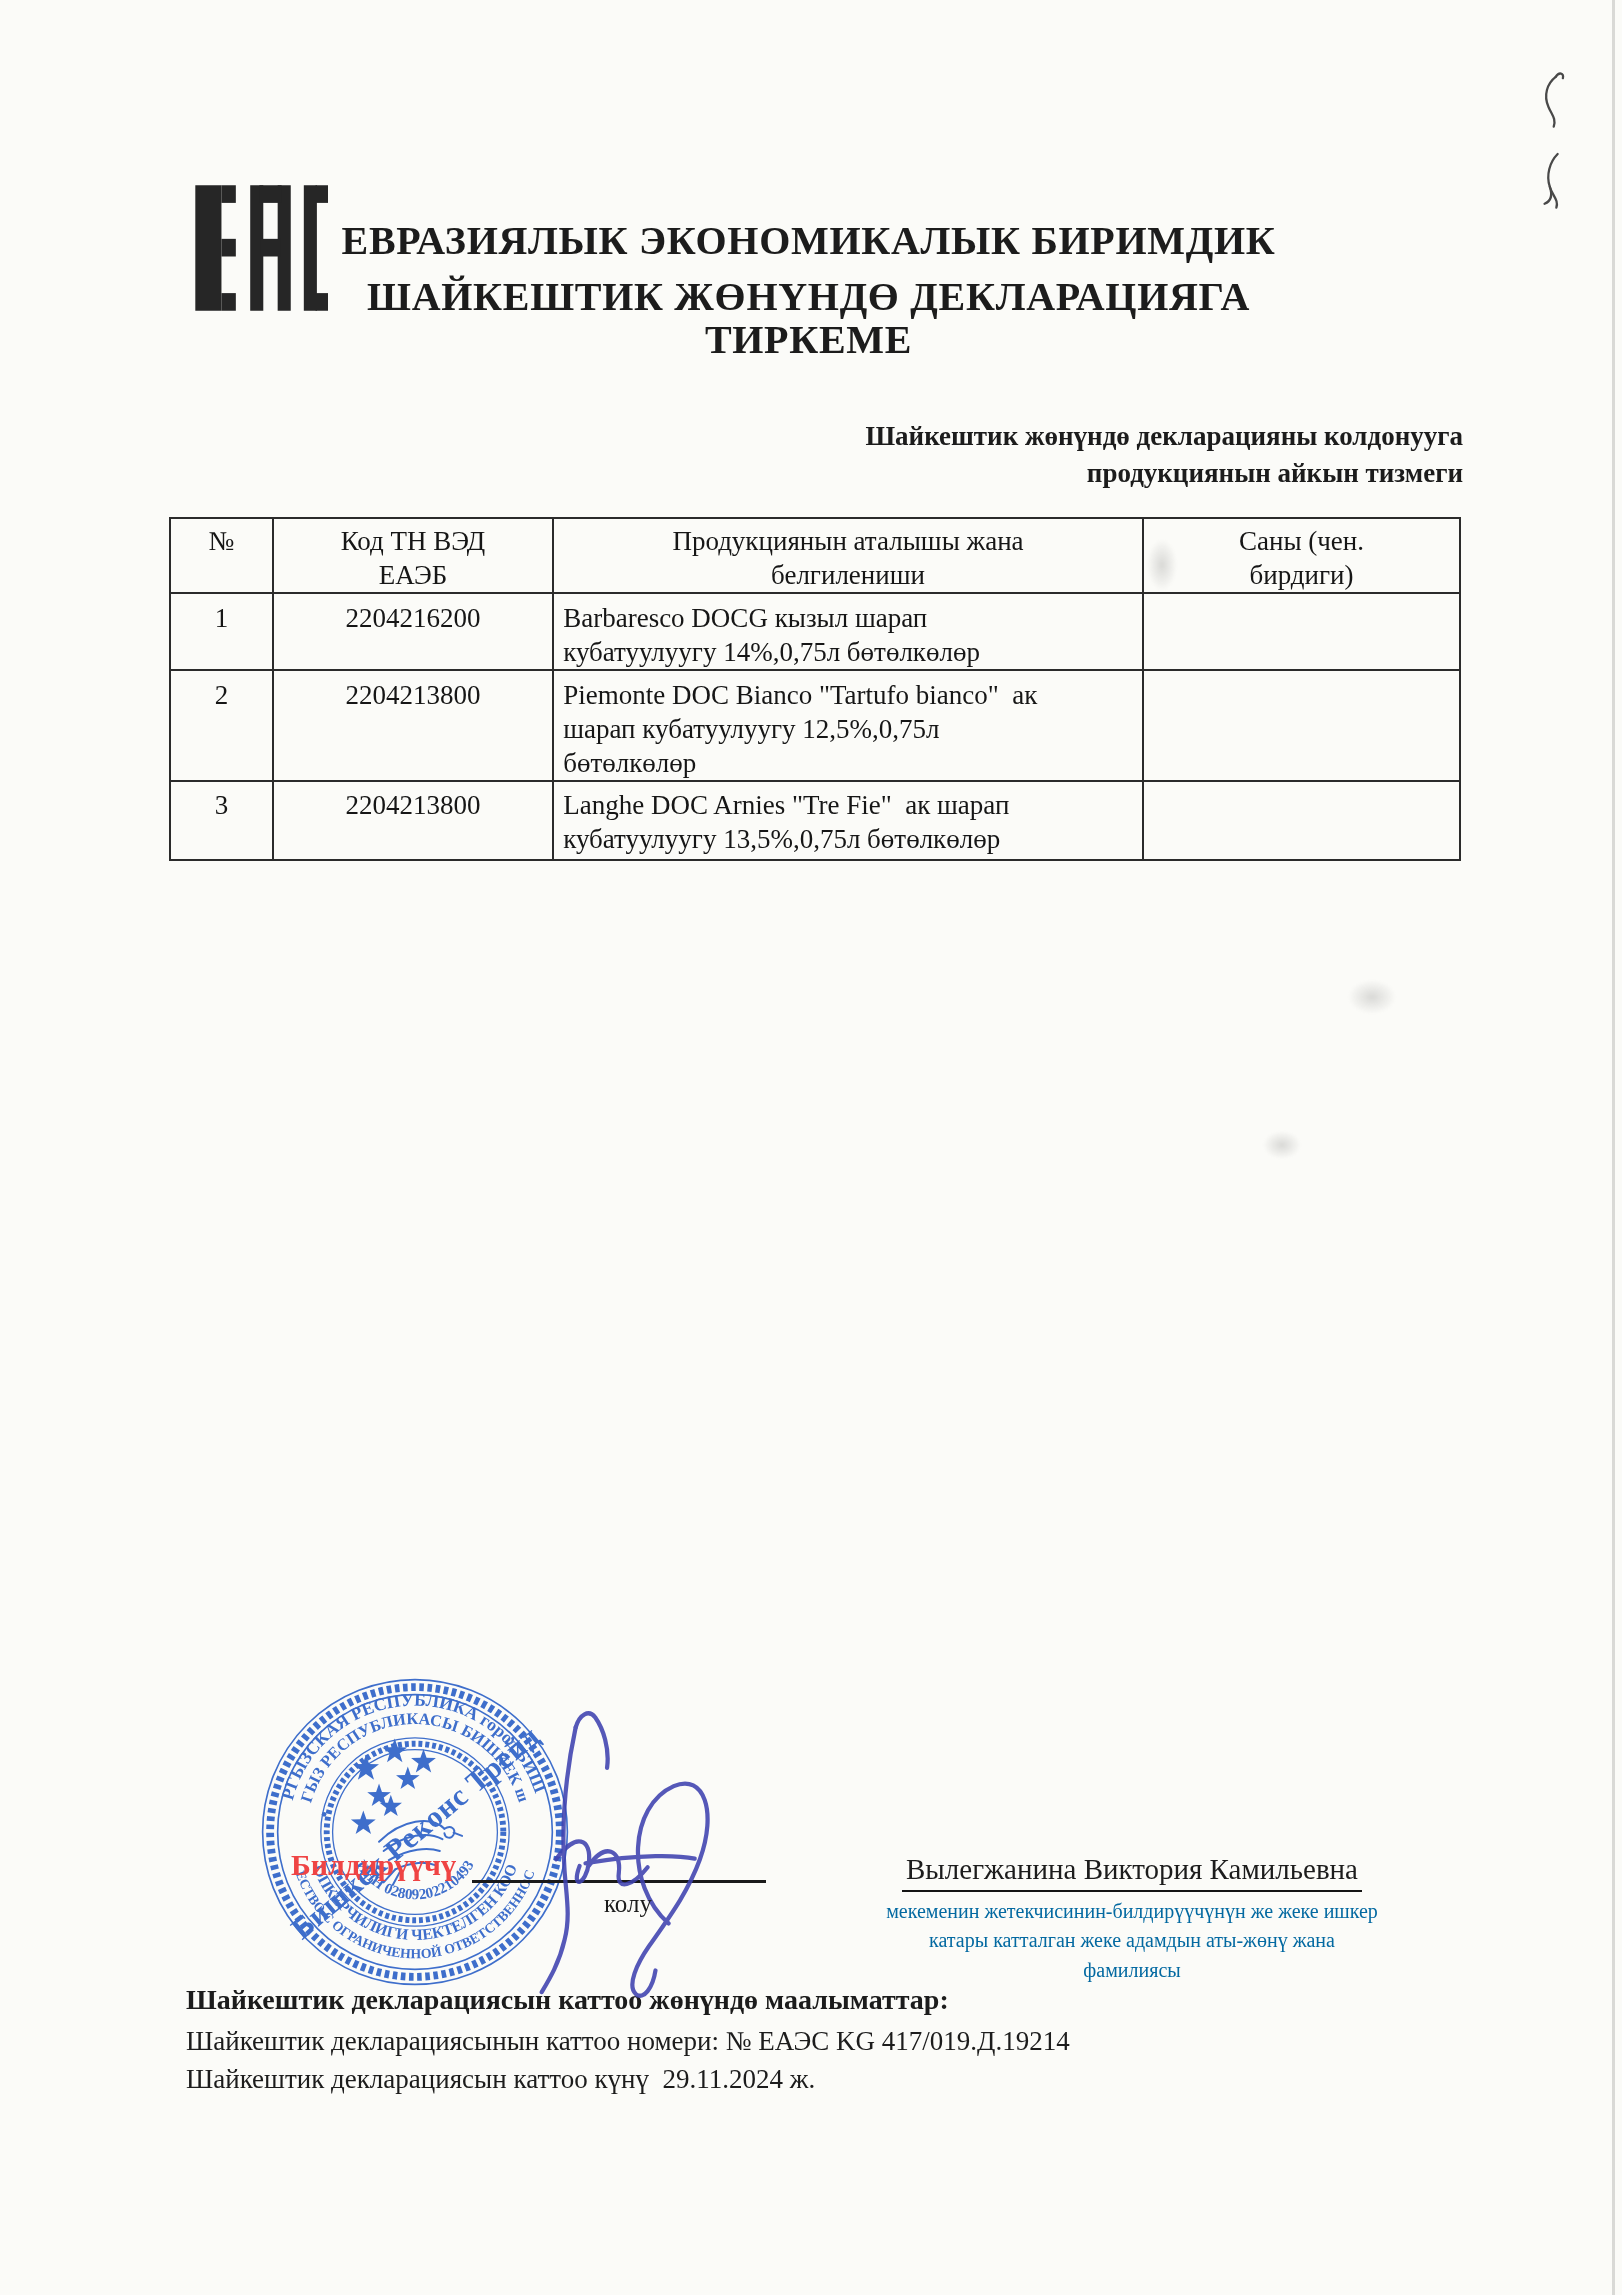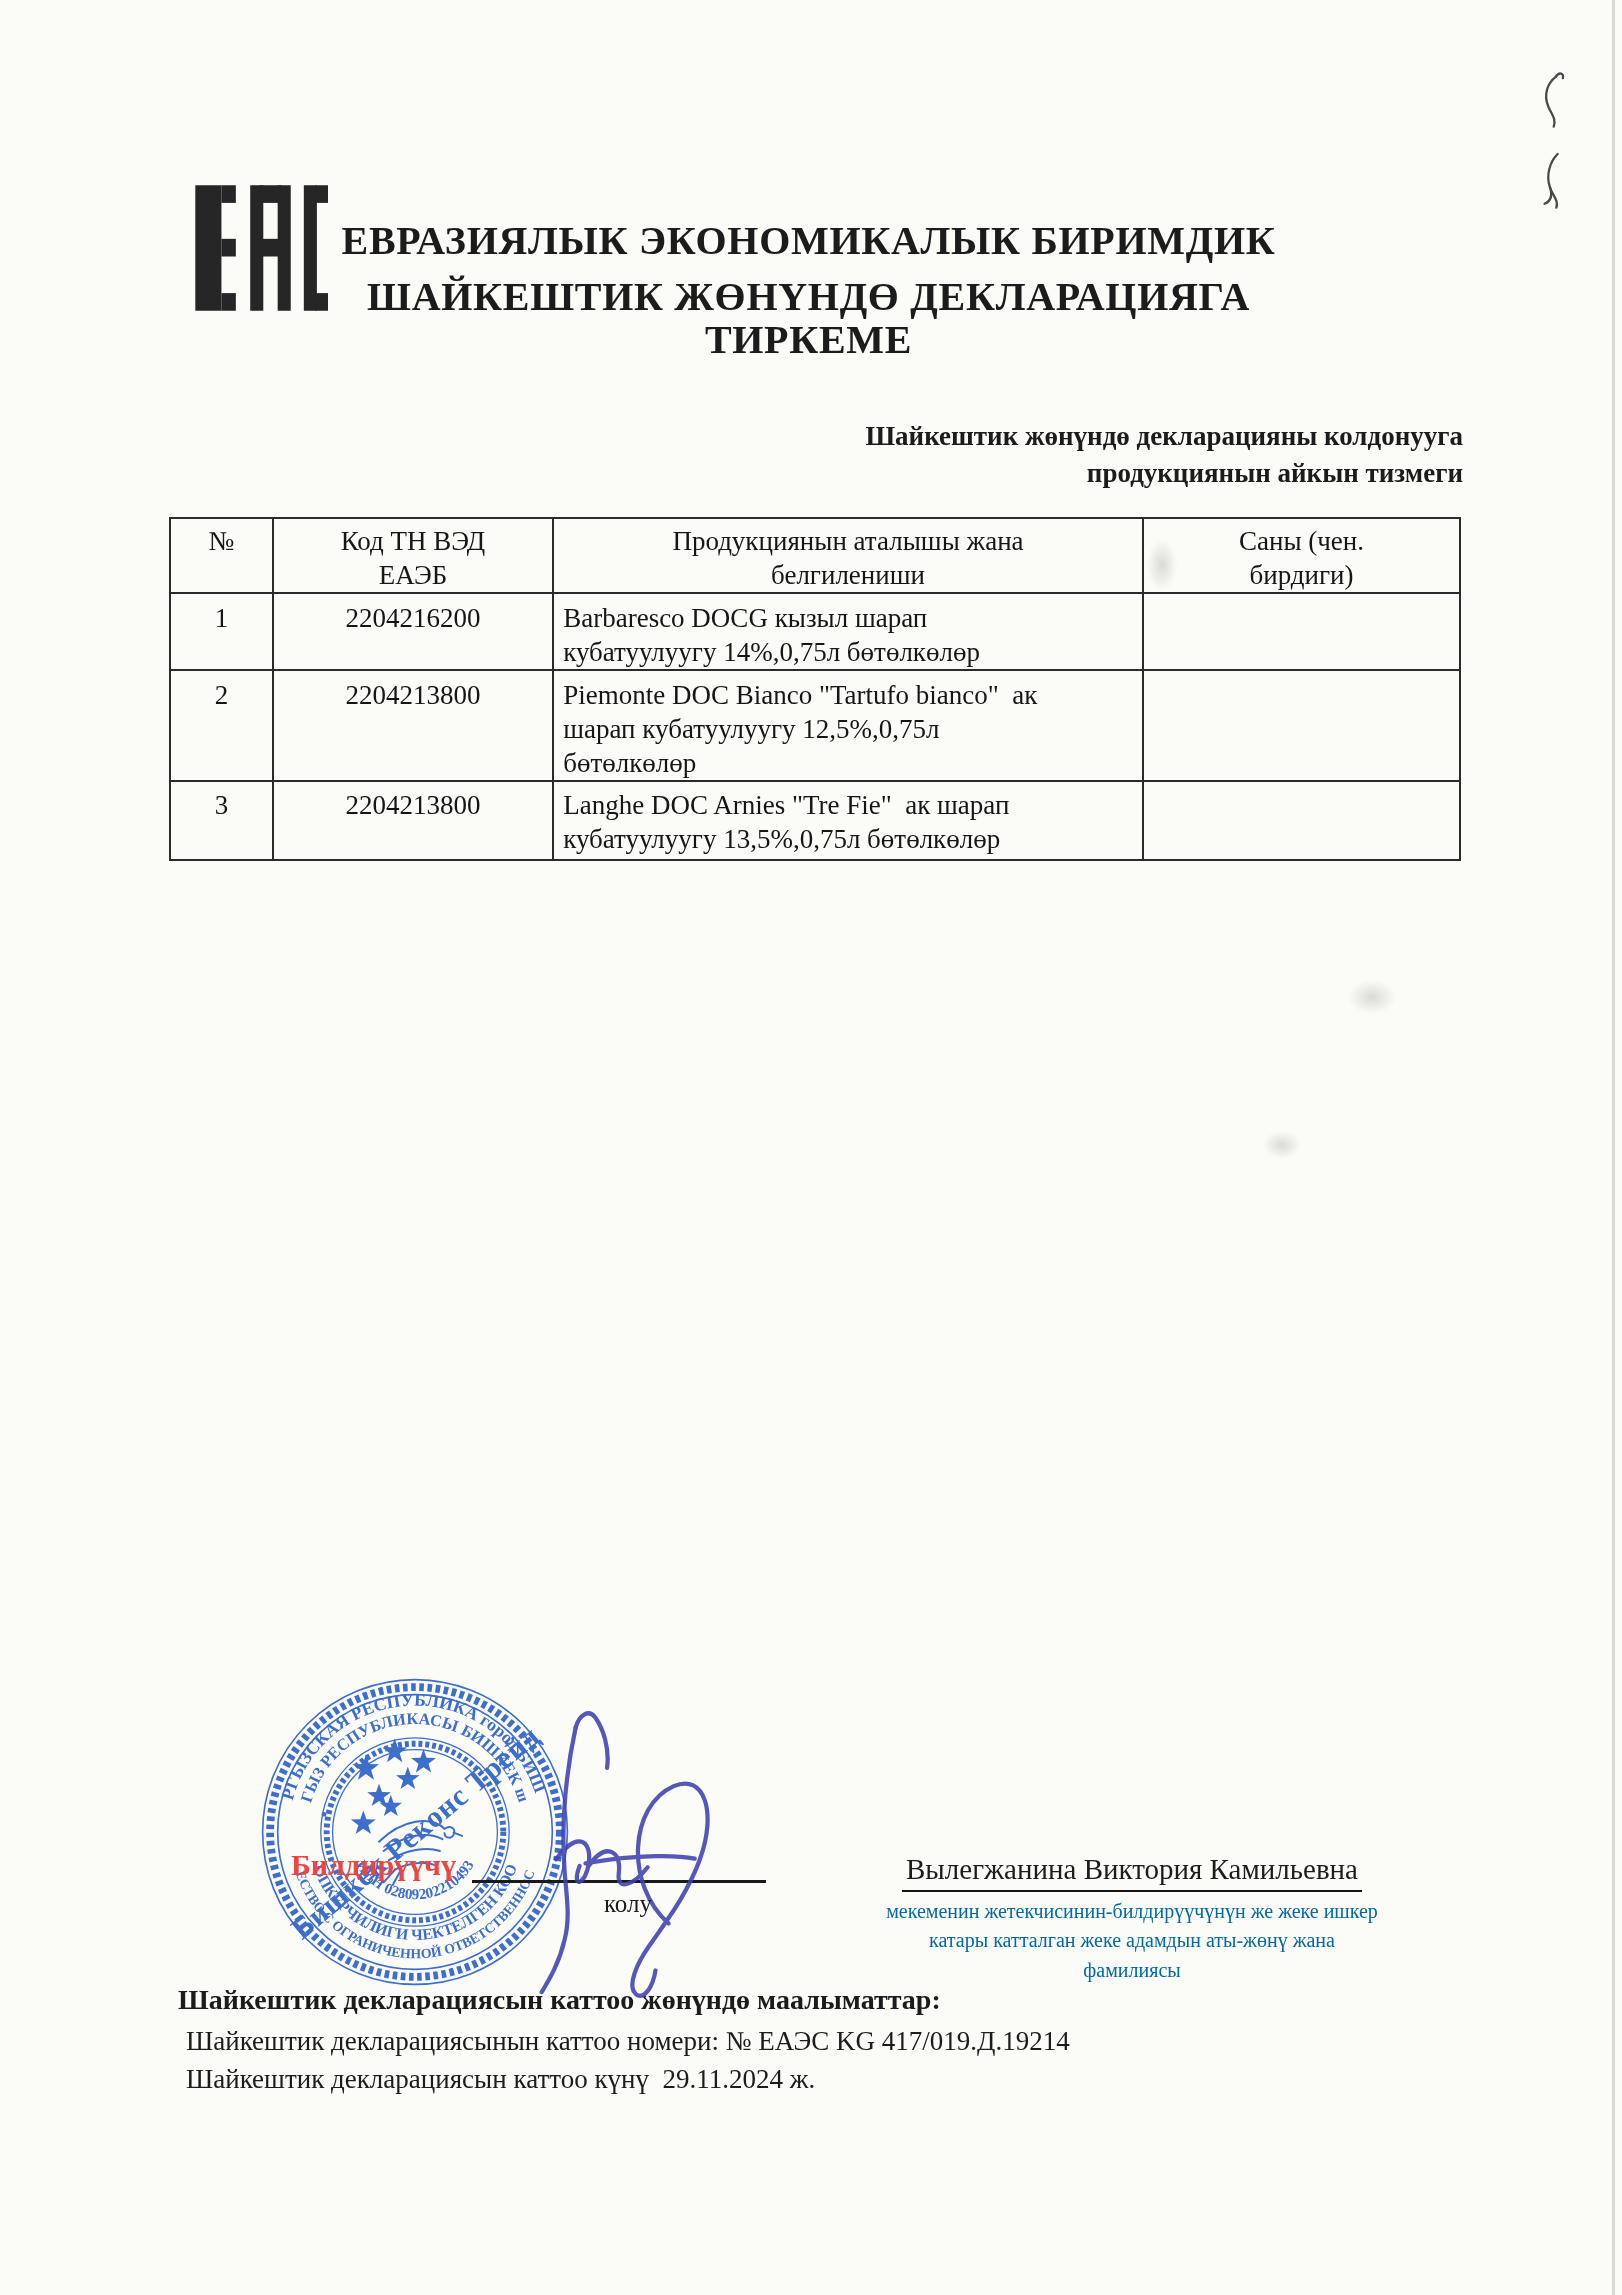--- a/index.html
+++ b/index.html
@@ -34,21 +34,21 @@
   td.qcell { }
 
   
   .declarant-label { left:243px; top:1848px; font-size:30px; font-weight:bold; color:#ef4444; z-index:6;margin-left:48px; }
   .sig-line { left:472px; top:1880px; width:294px; height:2.6px; background:#1a1a1a; z-index:4; }
   .sig-caption { left:569px; top:1890px; width:118px; text-align:center; font-size:25px; z-index:6; }
   .person-block { left:880px; width:504px; text-align:center; z-index:6; }
   .person-name { font-size:29px; border-bottom:2px solid #141414; padding:0 3.9px 3.9px 3.9px; display:inline-block; }
   .person-note { font-size:20px; line-height:30px; color:#0369a1; }
 
-  .reg-heading { left:178px; top:1984px; font-size:28px; font-weight:bold; }
+  .reg-heading { left:186px; top:1984px; font-size:28px; font-weight:bold; }
   .reg-line { left:186px; font-size:27px; }
 
   
   .edge-shadow { left:1612px; top:0; width:3.3px; height:2295px; background:#bdbdba; opacity:.55; }
   .smudge { background:radial-gradient(closest-side,#9a9a98,rgba(160,160,158,0)); filter:blur(1.3px); opacity:.35; }
 
   svg text { font-family:"Liberation Serif","DejaVu Serif",serif; }
 </style>
 </head>
 <body>

